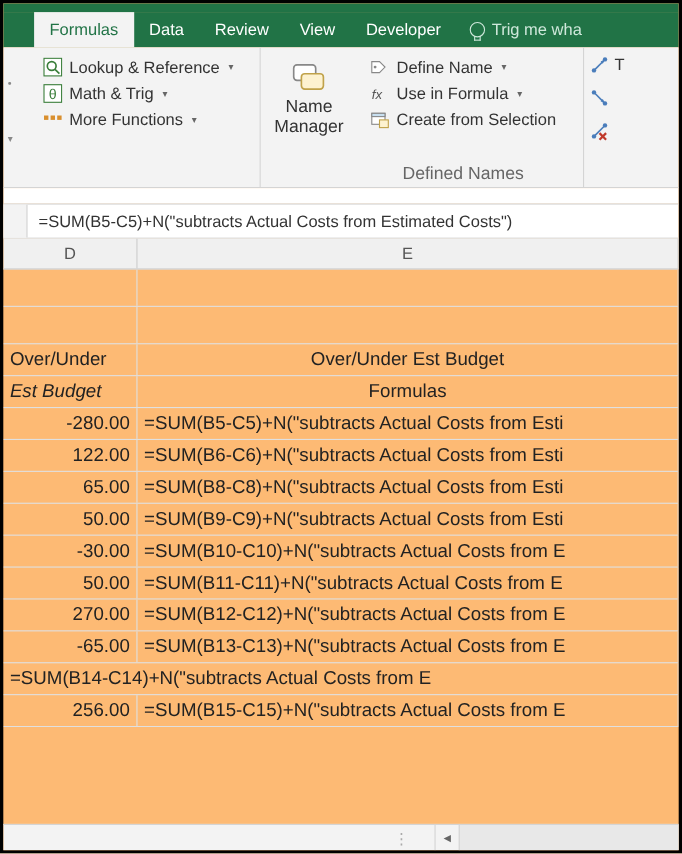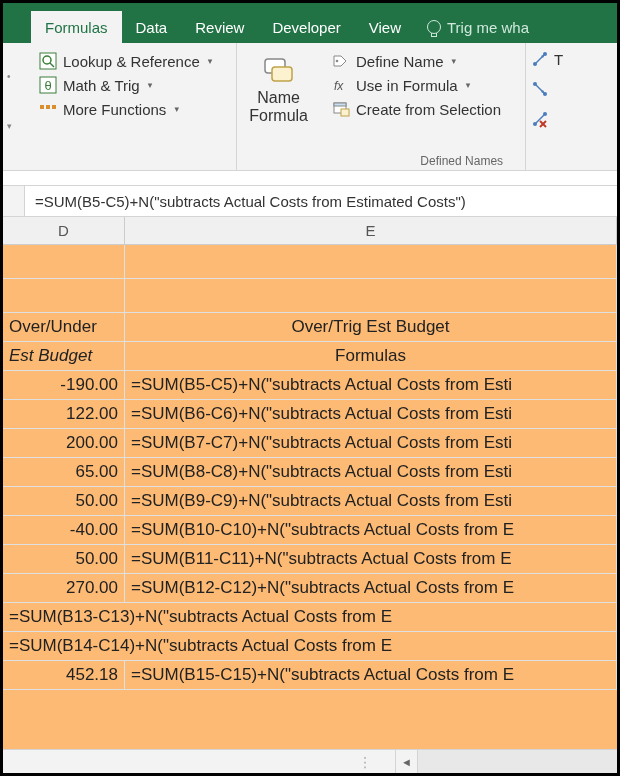--- a/index.html
+++ b/index.html
@@ -74,22 +74,22 @@
     height: 128px;
   }
   .rgroup {
     border-right: 1px solid #d4d4d4;
     padding: 6px 22px 2px 10px;
     display: flex;
     flex-direction: column;
     position: relative;
   }
   .rgroup .caption {
-    text-align: right;
-    font-size: 12px;
+    text-align: center;
+    font-size: 16px;
     color: #666;
     margin-top: auto;
     padding-top: 4px;
   }
   .rbtn {
     display: flex;
     align-items: center;
     gap: 6px;
     padding: 3px 2px;
     font-size: 15px;
@@ -219,22 +219,22 @@
 
 <div class="frame">
 
   <div class="titlebar"></div>
 
   <div class="tabs">
     <div class="tab-spacer-left"></div>
     <div class="tab active">Formulas</div>
     <div class="tab">Data</div>
     <div class="tab">Review</div>
+    <div class="tab">View</div>
     <div class="tab">Developer</div>
-    <div class="tab">View</div>
     <div class="tellme">
       <span class="bulb"></span>
       <span>Trig me wha</span>
     </div>
   </div>
 
   <div class="ribbon">
 
     <div class="group-left-edge">
       <span>•</span>
@@ -279,21 +279,21 @@
 
     <div class="rgroup" style="padding-left:6px;padding-right:6px;border-right:none;">
       <div class="big-btn">
         <span class="big-icon">
           <svg viewBox="0 0 34 34">
               <rect x="3" y="6" width="20" height="14" rx="3" fill="#fff" stroke="#888" stroke-width="1.5"></rect>
               <rect x="10" y="14" width="20" height="14" rx="3" fill="#fdf2d0" stroke="#c0a24a" stroke-width="1.5"></rect>
             </svg>
         </span>
         <span>Name</span>
-        <span>Formula</span>
+        <span>Manager</span>
       </div>
     </div>
 
     <div class="rgroup">
       <div class="rbtn">
         <span class="ricon">
           <svg viewBox="0 0 18 18">
               <path d="M2 4 h7 l5 5 -5 5 h-7 z" fill="#fff" stroke="#888"></path>
               <circle cx="5" cy="9" r="1.3" fill="#888"></circle>
             </svg>
@@ -370,67 +370,64 @@
     <div class="row tall">
       <div class="cell col-d"></div>
       <div class="cell col-e"></div>
     </div>
     <div class="row tall">
       <div class="cell col-d"></div>
       <div class="cell col-e"></div>
     </div>
     <div class="row">
       <div class="cell col-d center-txt" style="justify-content:flex-start;">Over/Under</div>
-      <div class="cell col-e center-txt">Over/Trig Est Budget</div>
+      <div class="cell col-e center-txt">Over/Under Est Budget</div>
     </div>
     <div class="row">
       <div class="cell col-d center-txt" style="justify-content:flex-start;font-style:italic;">Est Budget</div>
       <div class="cell col-e center-txt">Formulas</div>
     </div>
 
     <div class="row">
-        <div class="cell col-d">-190.00</div>
+        <div class="cell col-d">-280.00</div>
         <div class="cell col-e">=SUM(B5-C5)+N("subtracts Actual Costs from Esti</div>
       </div>
     <div class="row">
         <div class="cell col-d">122.00</div>
         <div class="cell col-e">=SUM(B6-C6)+N("subtracts Actual Costs from Esti</div>
       </div>
     <div class="row">
-        <div class="cell col-d">200.00</div>
-        <div class="cell col-e">=SUM(B7-C7)+N("subtracts Actual Costs from Esti</div>
-      </div>
-    <div class="row">
         <div class="cell col-d">65.00</div>
         <div class="cell col-e">=SUM(B8-C8)+N("subtracts Actual Costs from Esti</div>
       </div>
     <div class="row">
         <div class="cell col-d">50.00</div>
         <div class="cell col-e">=SUM(B9-C9)+N("subtracts Actual Costs from Esti</div>
       </div>
     <div class="row">
-        <div class="cell col-d">-40.00</div>
+        <div class="cell col-d">-30.00</div>
         <div class="cell col-e">=SUM(B10-C10)+N("subtracts Actual Costs from E</div>
       </div>
     <div class="row">
         <div class="cell col-d">50.00</div>
         <div class="cell col-e">=SUM(B11-C11)+N("subtracts Actual Costs from E</div>
       </div>
     <div class="row">
         <div class="cell col-d">270.00</div>
         <div class="cell col-e">=SUM(B12-C12)+N("subtracts Actual Costs from E</div>
       </div>
     <div class="row">
+        <div class="cell col-d">-65.00</div>
         <div class="cell col-e">=SUM(B13-C13)+N("subtracts Actual Costs from E</div>
       </div>
     <div class="row">
         <div class="cell col-e">=SUM(B14-C14)+N("subtracts Actual Costs from E</div>
       </div>
     <div class="row">
-        <div class="cell col-d">452.18</div>
+        <div class="cell col-d">256.00</div>
         <div class="cell col-e">=SUM(B15-C15)+N("subtracts Actual Costs from E</div>
       </div>
   </div>
 
   <div class="bottom-strip">
     <div class="bottom-left">⋮</div>
     <div class="scroll-btn">◄</div>
     <div class="scroll-track"></div>
   </div>
 

